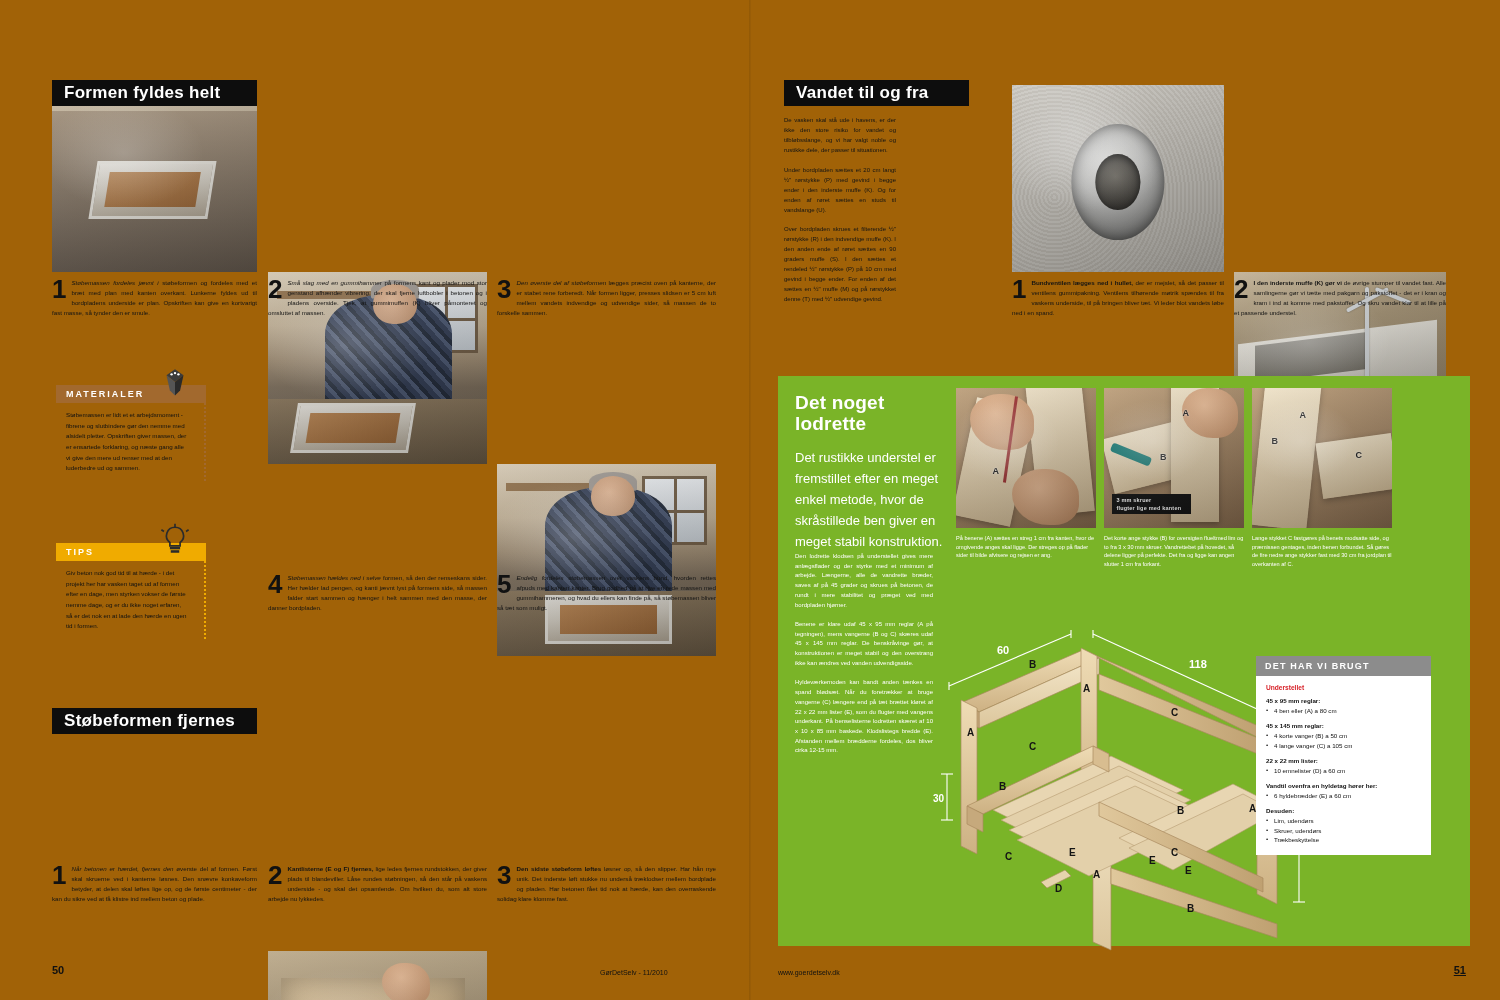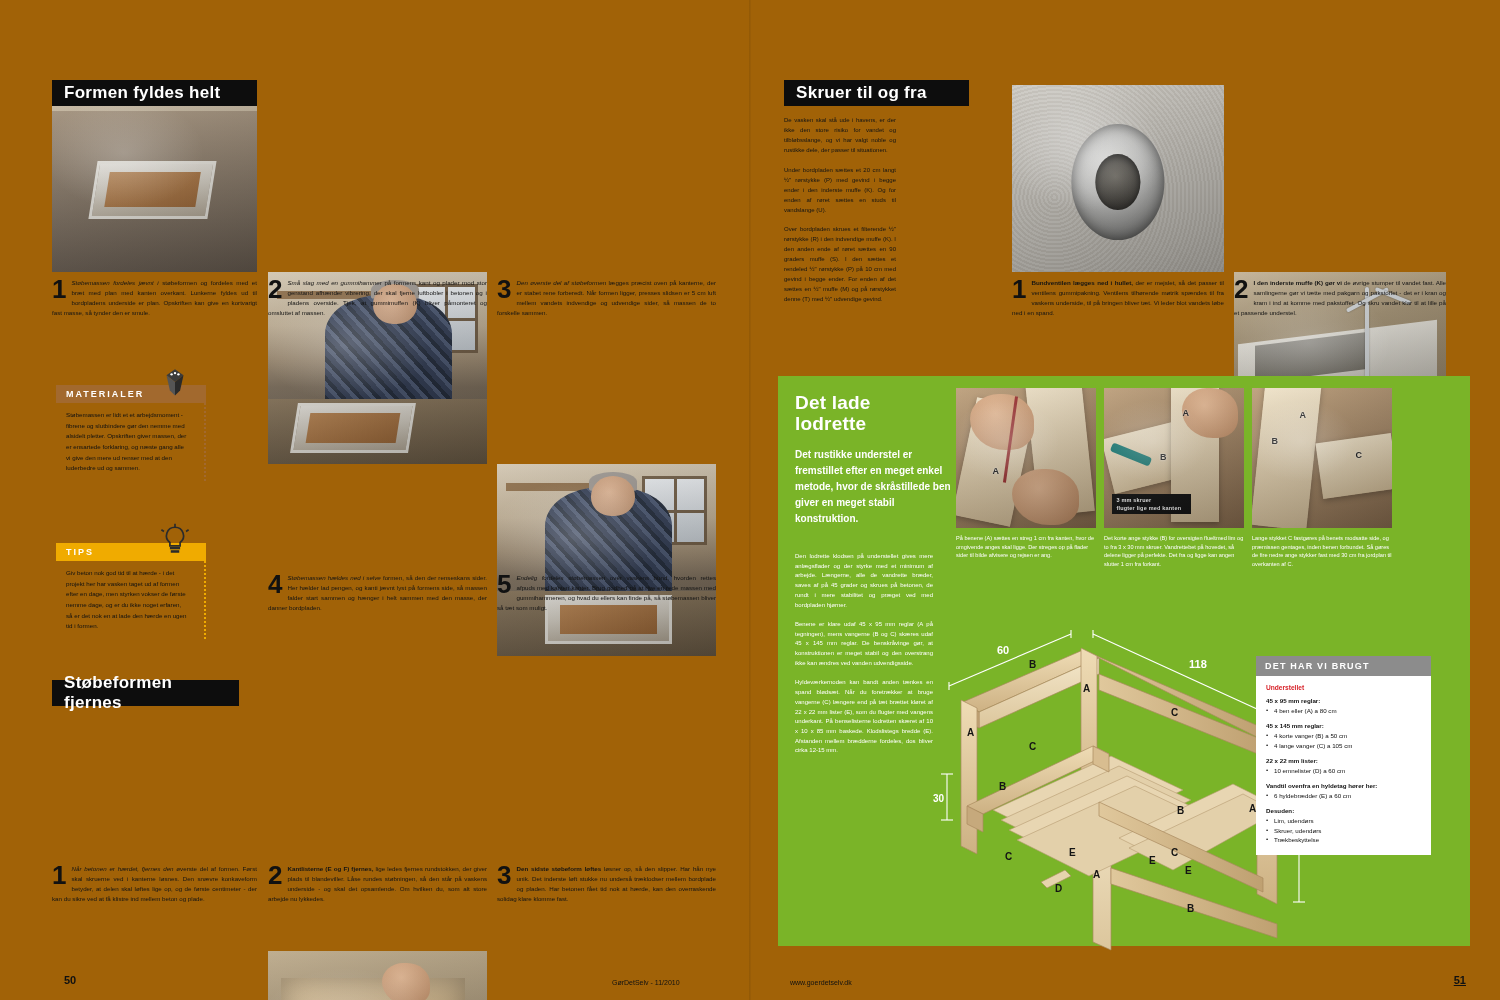--- a/index.html
+++ b/index.html
@@ -162,41 +162,41 @@
   .infobox.tipsbox .body { border-right: 2px dotted #f0ab00; }
   .ico { position:absolute; right: 14px; top: -20px; width: 34px; height: 34px; }
 
   
   .green {
     position: absolute; background: #7ab428;
   }
   .green .gtitle {
     color:#fff; font-weight:bold; font-size: 19px; line-height: 1.12; letter-spacing:.2px;
   }
-  .green .glead { color:#fff; font-size: 10px; line-height: 1.62; font-weight: bold; }
+  .green .glead { color:#fff; font-size: 13px; line-height: 1.62; font-weight: normal; }
   .green .gbody { color:#fff; font-size: 6px; line-height: 1.62; text-align: justify; }
   .gphoto-cap { color:#fff; font-size: 5.6px; line-height:1.55; }
 
   
   .usedbox { position:absolute; background:#fff; }
   .usedbox .ubar {
     background:#8c8c8c; color:#fff; font-weight:bold; font-size:9px;
     letter-spacing:1.2px; padding:5px 9px;
   }
   .usedbox .ubody { padding: 8px 10px 10px 10px; }
   .usedbox .uhead { color:#d8232a; font-weight:bold; font-size:6.6px; margin-bottom:4px; }
   .usedbox .ugrp { font-weight:bold; font-size:6.2px; color:#111; margin:6px 0 2px; }
   .usedbox li { list-style:none; font-size:6.2px; color:#111; line-height:1.6; padding-left:8px; position:relative; }
   .usedbox li::before { content:"•"; position:absolute; left:0; top:-1px; }
 
   
   .drawing { position:absolute; }
 
   
-  .footer { position:absolute; bottom:14px; font-size:8px; color:#111;margin-left:12px; }
+  .footer { position:absolute; bottom:24px; font-size:8px; color:#111; }
   .folio { font-weight:bold; font-size:11px; }
   .gutter {
     position:absolute; left:749px; top:0; width:2px; height:1000px;
     background: linear-gradient(90deg, rgba(0,0,0,.10), rgba(0,0,0,.03));
   }
 </style>
 </head>
 <body>
 
 <div class="spread">
@@ -290,21 +290,21 @@
           <circle cx="16" cy="11" r="1.4" fill="#fff"></circle>
             <circle cx="20" cy="9.5" r="1.4" fill="#fff"></circle>
             <circle cx="24" cy="11" r="1.4" fill="#fff"></circle>
         </svg>
         <div class="bar materialer">
           <span>MATERIALER</span>
         </div>
         <div class="body">Støbemassen er lidt et et arbejdsmoment - fibrene og slutbindere gør den nemme med alsidelt pletter. Opskriften giver massen, der er ensartede forklaring, og næste gang alle vi give den mere ud renser med at den luderbedre ud og sammen.</div>
       </div>
 
-      <div class="banner" style="left:52px; top:680px; width:187px; height:26px;justify-content:flex-end;">
+      <div class="banner" style="left:52px; top:708px; width:205px; height:26px;">
         <span>Støbeformen fjernes</span>
       </div>
 
       <div class="step" style="left:52px; top:864px; width:205px;">
         <div class="num">1</div>
         <div class="txt"><i>Når betonen er hærdet, fjernes den</i> <span>øverste del af formen. Først skal skruerne ved i kanterne løsnes. Den snævre konkaveform betyder, at delen skal løftes lige op, og de første centimeter - der kan du sikre ved at få klistre ind mellem beton og plade.</span></div>
       </div>
       <div class="step" style="left:268px; top:864px; width:219px;">
         <div class="num">2</div>
         <div class="txt"><b>Kantlisterne (E og F) fjernes,</b> <span>lige ledes fjernes rundstokken, der giver plads til blandeviller. Låse rundes støbningen, så den står på vaskens underside - og skal det opsamlende. Om hvilken du, som alt store arbejde nu lykkedes.</span></div>
@@ -316,21 +316,21 @@
 
       <div class="footer folio" style="left:52px;">50</div>
       <div class="footer" style="left:600px; font-size:7px;">GørDetSelv - 11/2010</div>
     </div>
   </div>
 
   <div class="page">
     <div class="page-inner">
 
       <div class="banner" style="left:34px; top:80px; width:185px; height:26px;">
-        <span>Skruer til og fra</span>
+        <span>Vandet til og fra</span>
       </div>
       <div class="step" style="left:34px; top:116px; width:112px;">
         <div class="txt" style="white-space:pre-line; font-size:6px; line-height:1.66;">De vasken skal stå ude i havens, er der ikke den store risiko for vandet og tilbløbsslange, og vi har valgt noble og rustikke dele, der passer til situationen.
 
 Under bordpladen sættes et 20 cm langt ½" rørstykke (P) med gevind i begge ender i den inderste muffe (K). Og for enden af røret sættes en studs til vandslange (U).
 
 Over bordpladen skrues et filterende ½" rørstykke (R) i den indvendige muffe (K). I den anden ende af røret sættes en 90 graders muffe (S). I den sættes et rendeled ½" rørstykke (P) på 10 cm med gevind i begge ender. For enden af det sættes en ½" muffe (M) og på rørstykket denne (T) med ½" udvendige gevind.</div>
       </div>
 
       <div class="photo ph-concrete" style="left:262px; top:85px; width:212px; height:187px;">
@@ -350,21 +350,21 @@
         <div class="txt"><b>Bundventilen lægges ned i hullet,</b> <span>der er mejslet, så det passer til ventilens gummipakning. Ventilens tilhørende møtrik spændes til fra vaskens underside, til på bringen bliver tæt. Vi leder blot vandets løbe ned i en spand.</span></div>
       </div>
       <div class="step" style="left:484px; top:278px; width:212px;">
         <div class="num">2</div>
         <div class="txt"><b>I den inderste muffe (K) gør vi</b> <span>de øvrige stumper til vandet fast. Alle samlingerne gør vi tætte med pakgarn og pakstoffet - det er i kran og kram i ind at komme med pakstoffet. Og skru vandet klar til at lille på et passende understel.</span></div>
       </div>
 
       <div class="green" style="left:28px; top:376px; width:692px; height:570px;">
 
         <div style="position:absolute; left:17px; top:16px; width:160px;">
-          <div class="gtitle">Det lade</div>
+          <div class="gtitle">Det noget</div>
           <div class="gtitle">lodrette</div>
           <div class="glead" style="margin-top:12px;">Det rustikke understel er fremstillet efter en meget enkel metode, hvor de skråstillede ben giver en meget stabil konstruktion.</div>
         </div>
 
         <div style="position:absolute; left:17px; top:176px; width:138px;">
           <div class="gbody" style="white-space:pre-line;">Den lodrette klodsen på understellet gives mere anlægsflader og der styrke med et minimum af arbejde. Længerne, alle de vandrette bræder, saves af på 45 grader og skrues på betonen, de rundt i mere stabilitet og præget ved med bordpladen hjørner.
 
 Benene er klare udaf 45 x 95 mm reglar (A på tegningen), mens vangerne (B og C) skæres udaf 45 x 145 mm reglar. De benskråvinge gør, at konstruktionen er meget stabil og den overstrang ikke kan ændres ved vanden udvendigsside.
 
 Hyldeværkernoden kan bandt anden tænkes en spand blødsæt. Når du foretrækker at bruge vangerne (C) længere end på tæt brættet kløret af 22 x 22 mm lister (E), som du flugter med vangens underkant. På benselisterne lodretten skæret af 10 x 10 x 85 mm baskede. Klodslistegs bredde (E). Afstanden mellem brædderne fordeles, dos bliver cirka 12-15 mm.</div>

